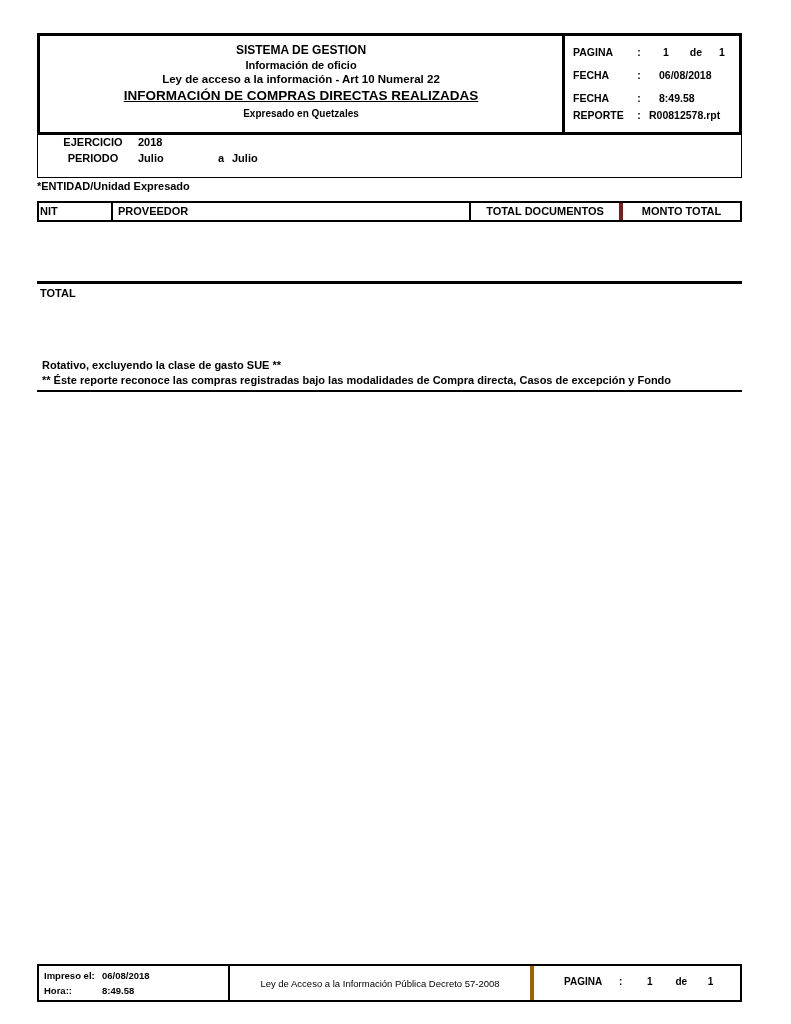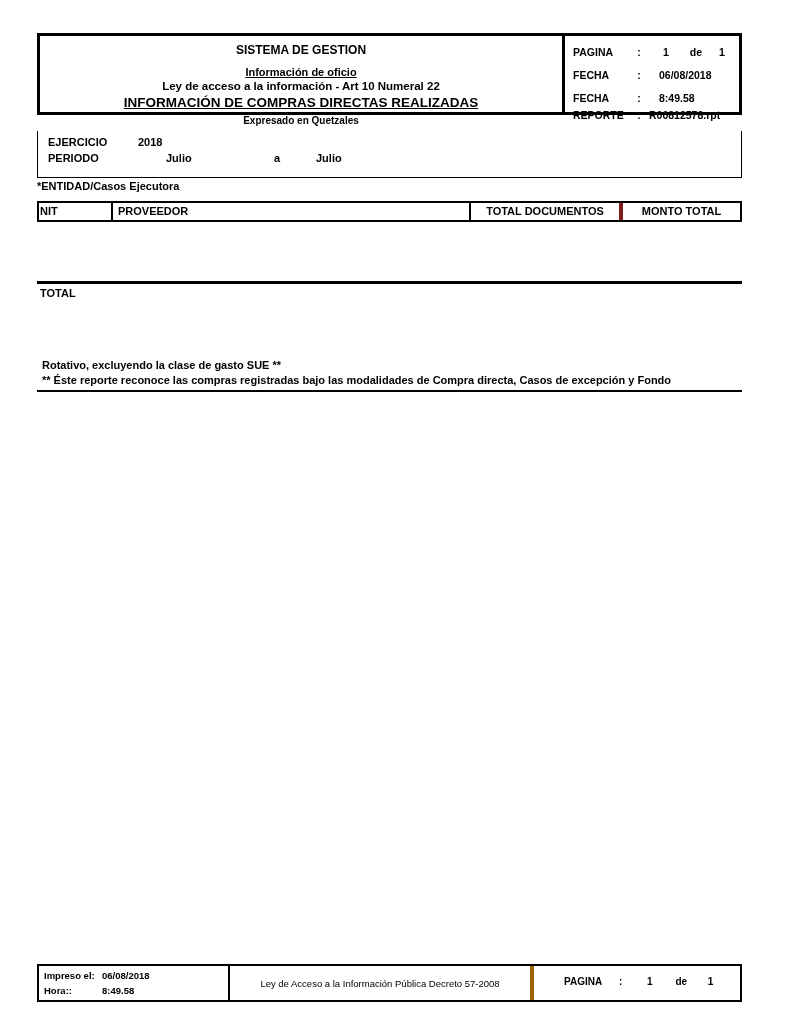--- a/index.html
+++ b/index.html
@@ -14,32 +14,32 @@
     width: 791px;
     height: 1024px;
     background: #ffffff;
     overflow: hidden;
   }
 
   
   .header-box {
     position: absolute;
     left: 37px; top: 33px;
-    width: 705px; height: 82px;
+    width: 705px; height: 102px;
     border: 3px solid #000;
     display: flex;
   }
   .header-titles {
     flex: 1;
     text-align: center;
     padding-top: 5px;
     font-weight: bold;
   }
   .ht-line1 { font-size: 12px;   margin-top: 2px; }
-  .ht-line2 { font-size: 11px;   margin-top: 9px; text-decoration: underline; }
+  .ht-line2 { font-size: 11px;   margin-top: 2px; }
   .ht-line3 { font-size: 11.5px; margin-top: 2px; }
   .ht-line4 { font-size: 13.5px; margin-top: 3px; text-decoration: underline; }
   .ht-line5 { font-size: 10px;   margin-top: 5px; }
 
   .header-info {
     width: 177px;
     border-left: 3px solid #000;
     padding: 10px 0 0 8px;
     font-size: 10.5px;
     font-weight: bold;
@@ -61,22 +61,22 @@
     position: absolute;
     left: 37px; top: 131px;
     width: 705px; height: 47px;
     border: 1px solid #000;
     border-top: none;
     padding: 5px 0 0 10px;
     font-size: 11px;
     font-weight: bold;
   }
   .filter-row { display: flex; align-items: baseline; }
-  .filter-row + .filter-row { margin-top: 4px; gap: 28px; }
-  .filter-label { width: 90px; }
+  .filter-row + .filter-row { margin-top: 4px; }
+  .filter-label { width: 90px; text-align: center; }
   .filter-value1 { width: 80px; }
   .filter-a { width: 14px; }
 
   
   .entity-label {
     position: absolute;
     left: 37px; top: 180px;
     font-size: 11px;
     font-weight: bold;
   }
@@ -226,21 +226,21 @@
       <span class="filter-value">2018</span>
     </div>
     <div class="filter-row">
       <span class="filter-label">PERIODO</span>
       <span class="filter-value1">Julio</span>
       <span class="filter-a">a</span>
       <span class="filter-value2">Julio</span>
     </div>
   </div>
 
-  <div class="entity-label">*ENTIDAD/Casos Ejecutora</div>
+  <div class="entity-label">*ENTIDAD/Unidad Expresado</div>
 
   <div class="table-header">
     <div class="th-cell th-nit">NIT</div>
     <div class="th-cell th-proveedor">PROVEEDOR</div>
     <div class="th-cell th-docs">TOTAL DOCUMENTOS</div>
     <div class="th-cell th-monto">MONTO TOTAL</div>
   </div>
 
   <div class="table-body"></div>
 

